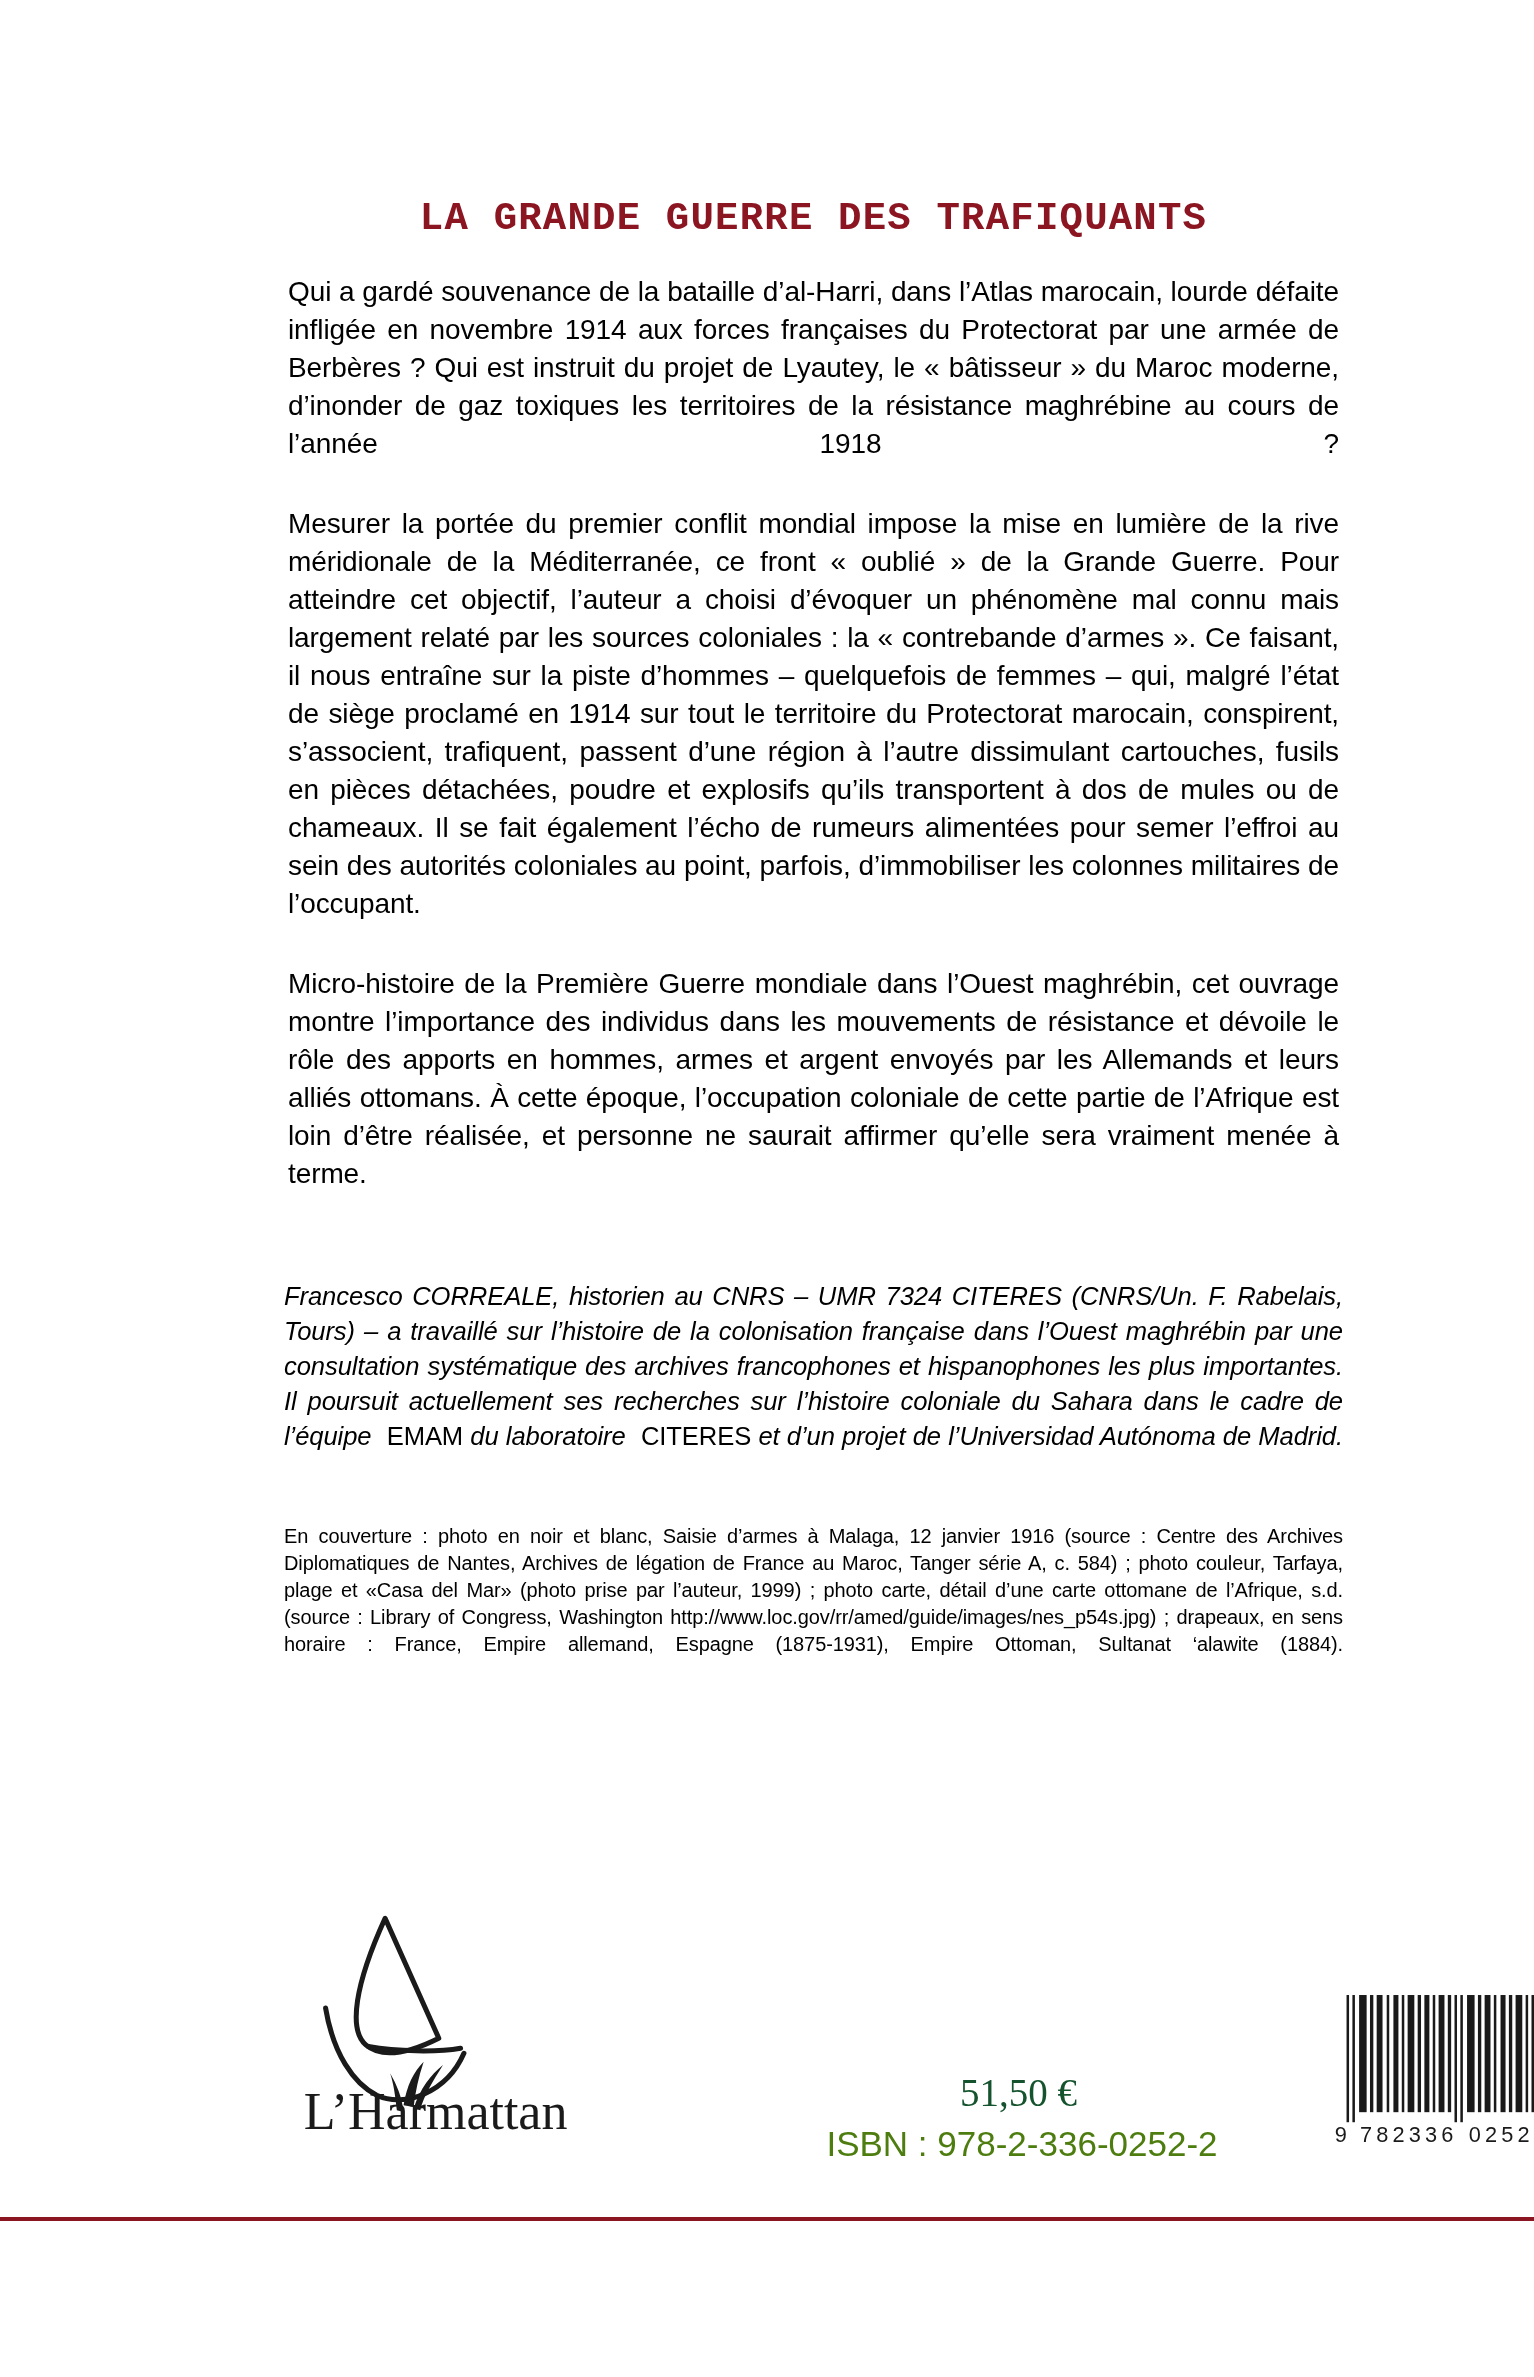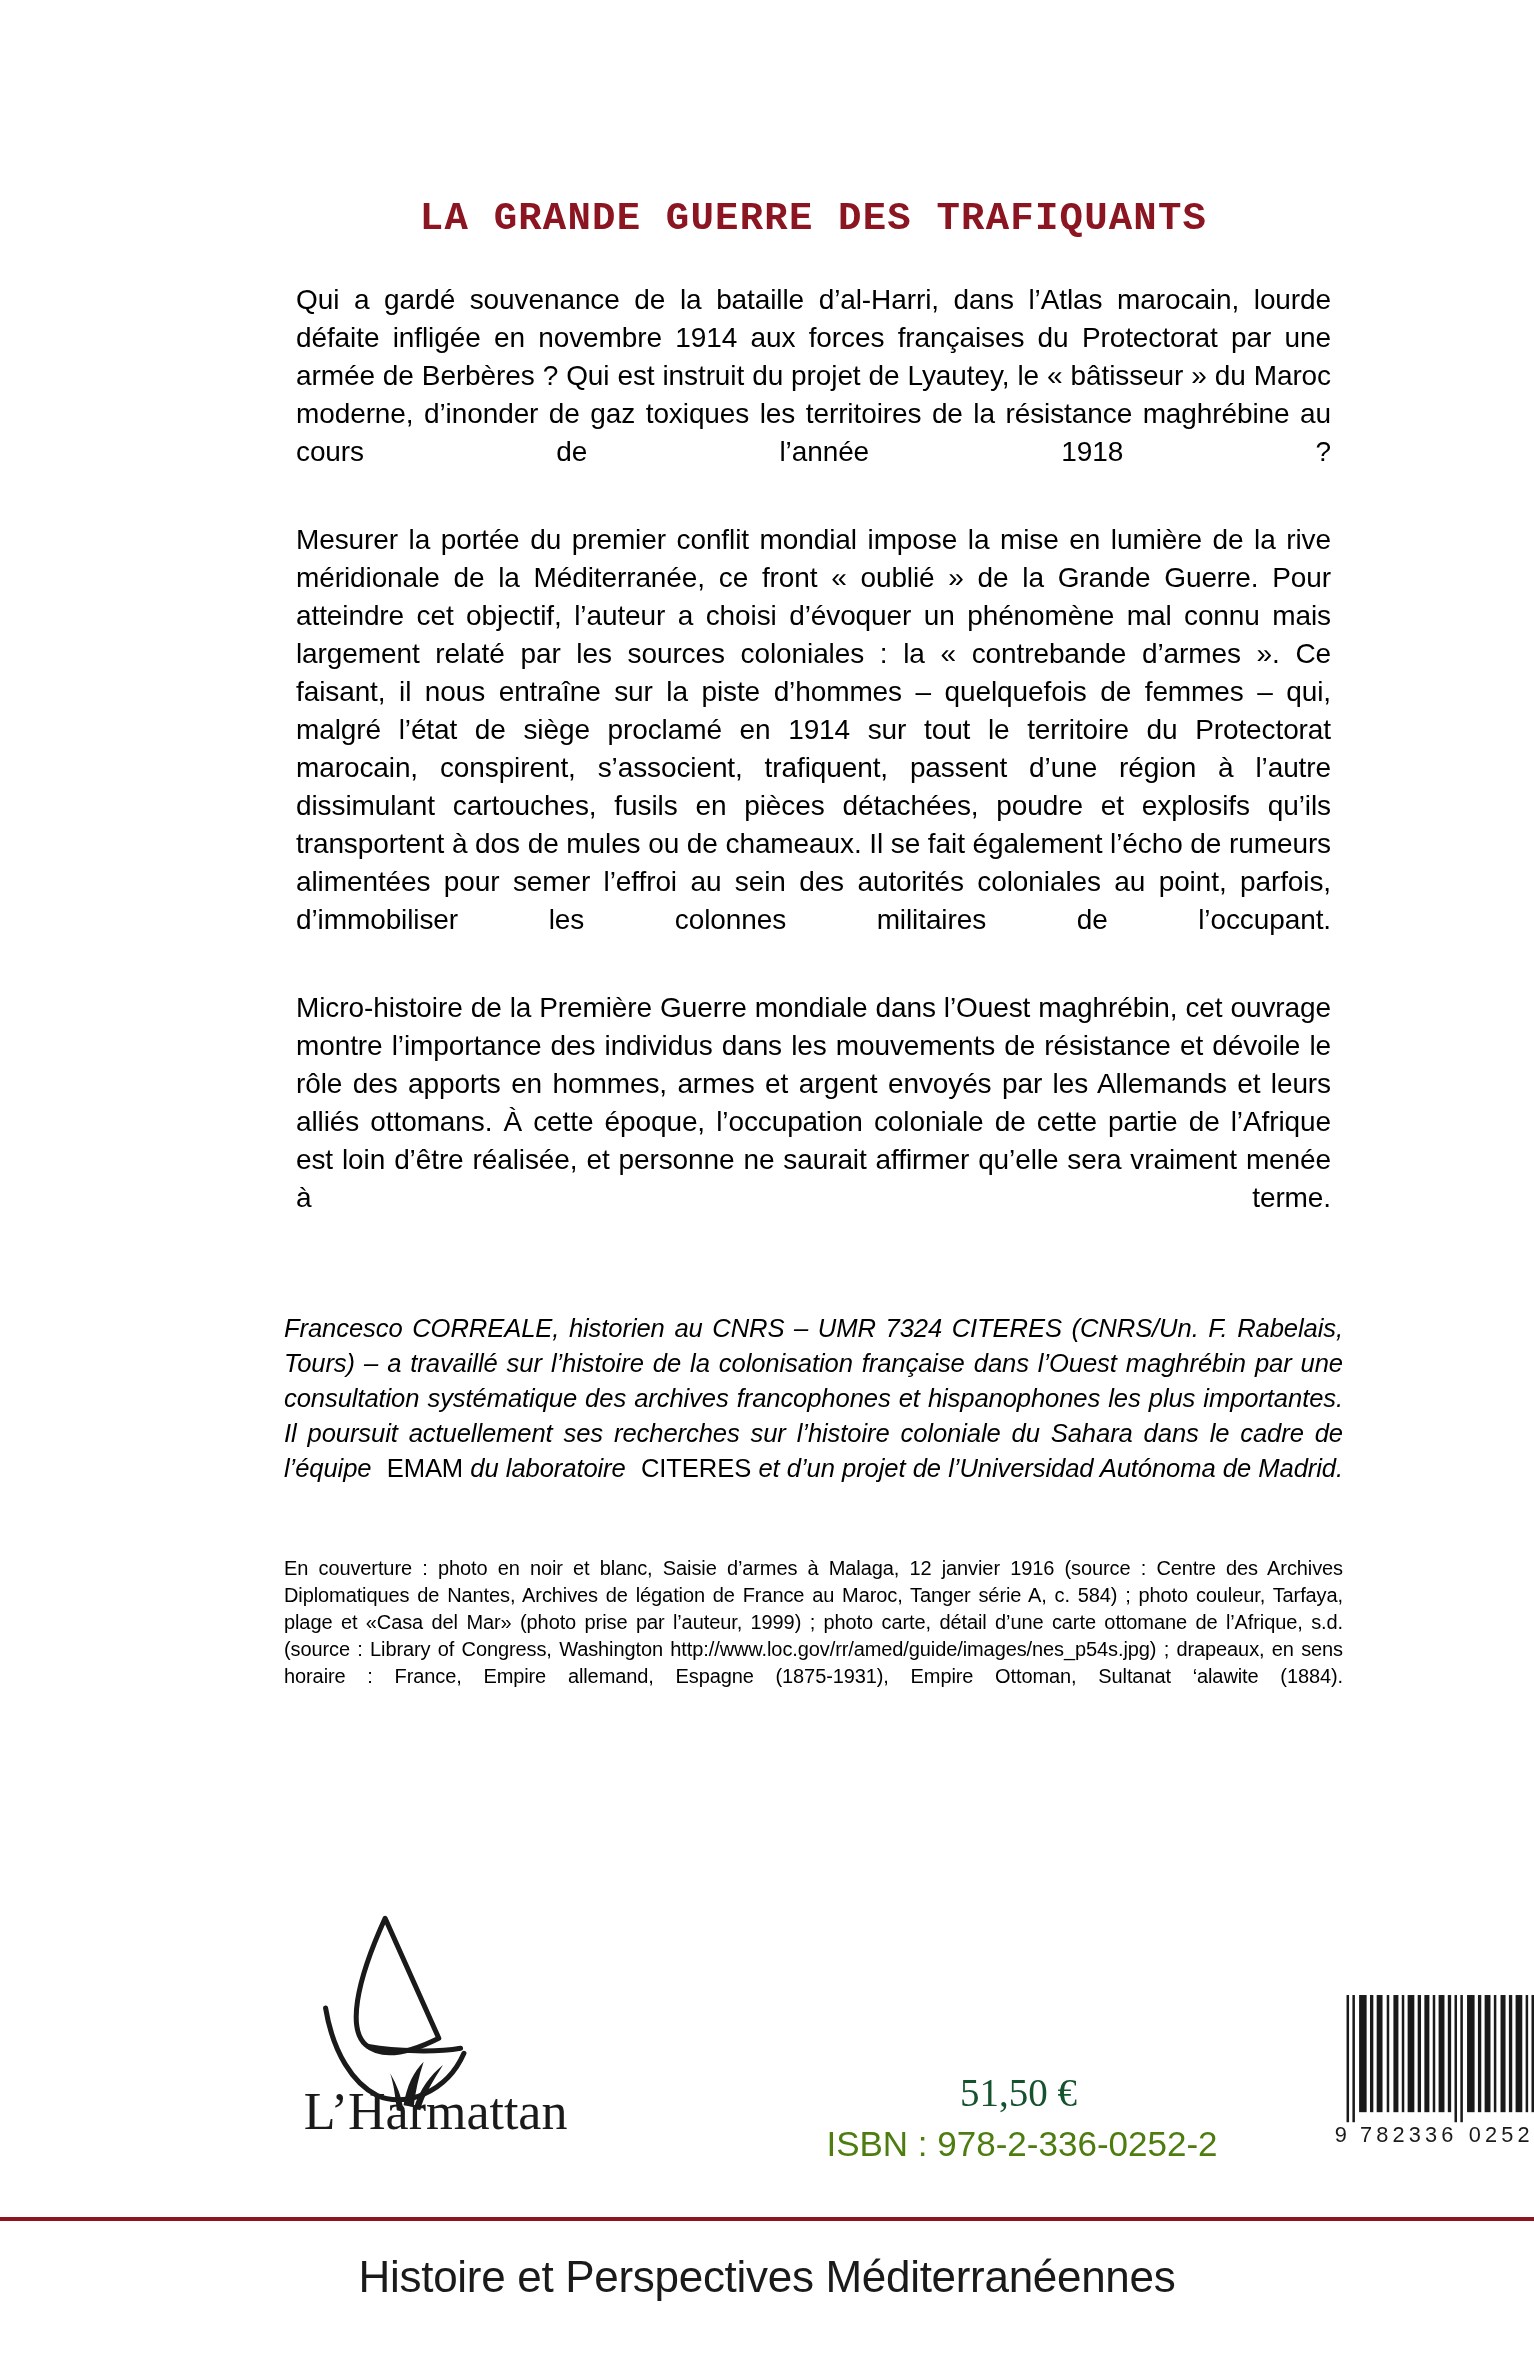--- a/index.html
+++ b/index.html
@@ -51,21 +51,21 @@
     margin: 0;
     padding-top: 28.5px;
     font-size: 28px;
     line-height: 38px;
     text-align: justify;
     text-justify: inter-word;
     color: #000;
     letter-spacing: -0.1px;
   }
   .blurb p {
-    margin: 12px;
+    margin: 4px;
     text-align: justify;
   }
   .blurb p:last-child { text-align: justify; }
 
   
   .blurb p::after {
     content: "";
     display: inline-block;
     width: 100%;
   }
@@ -277,16 +277,15 @@
         <text x="10" y="182" font-family="Liberation Sans, sans-serif" font-size="26" fill="#1a1a1a">9</text>
         <text x="40" y="182" font-family="Liberation Sans, sans-serif" font-size="26" fill="#1a1a1a" letter-spacing="5">782336</text>
         <text x="170" y="182" font-family="Liberation Sans, sans-serif" font-size="26" fill="#1a1a1a" letter-spacing="5">025223</text>
       </svg>
     </div>
 
   </div>
 
   <div class="bottom-rule" style="background: rgb(139, 22, 34);"></div>
 
-  <div class="series-title">Histoire et Perspectives Méditerranéennes</div>
 
 </div>
 
 
 </body></html>

